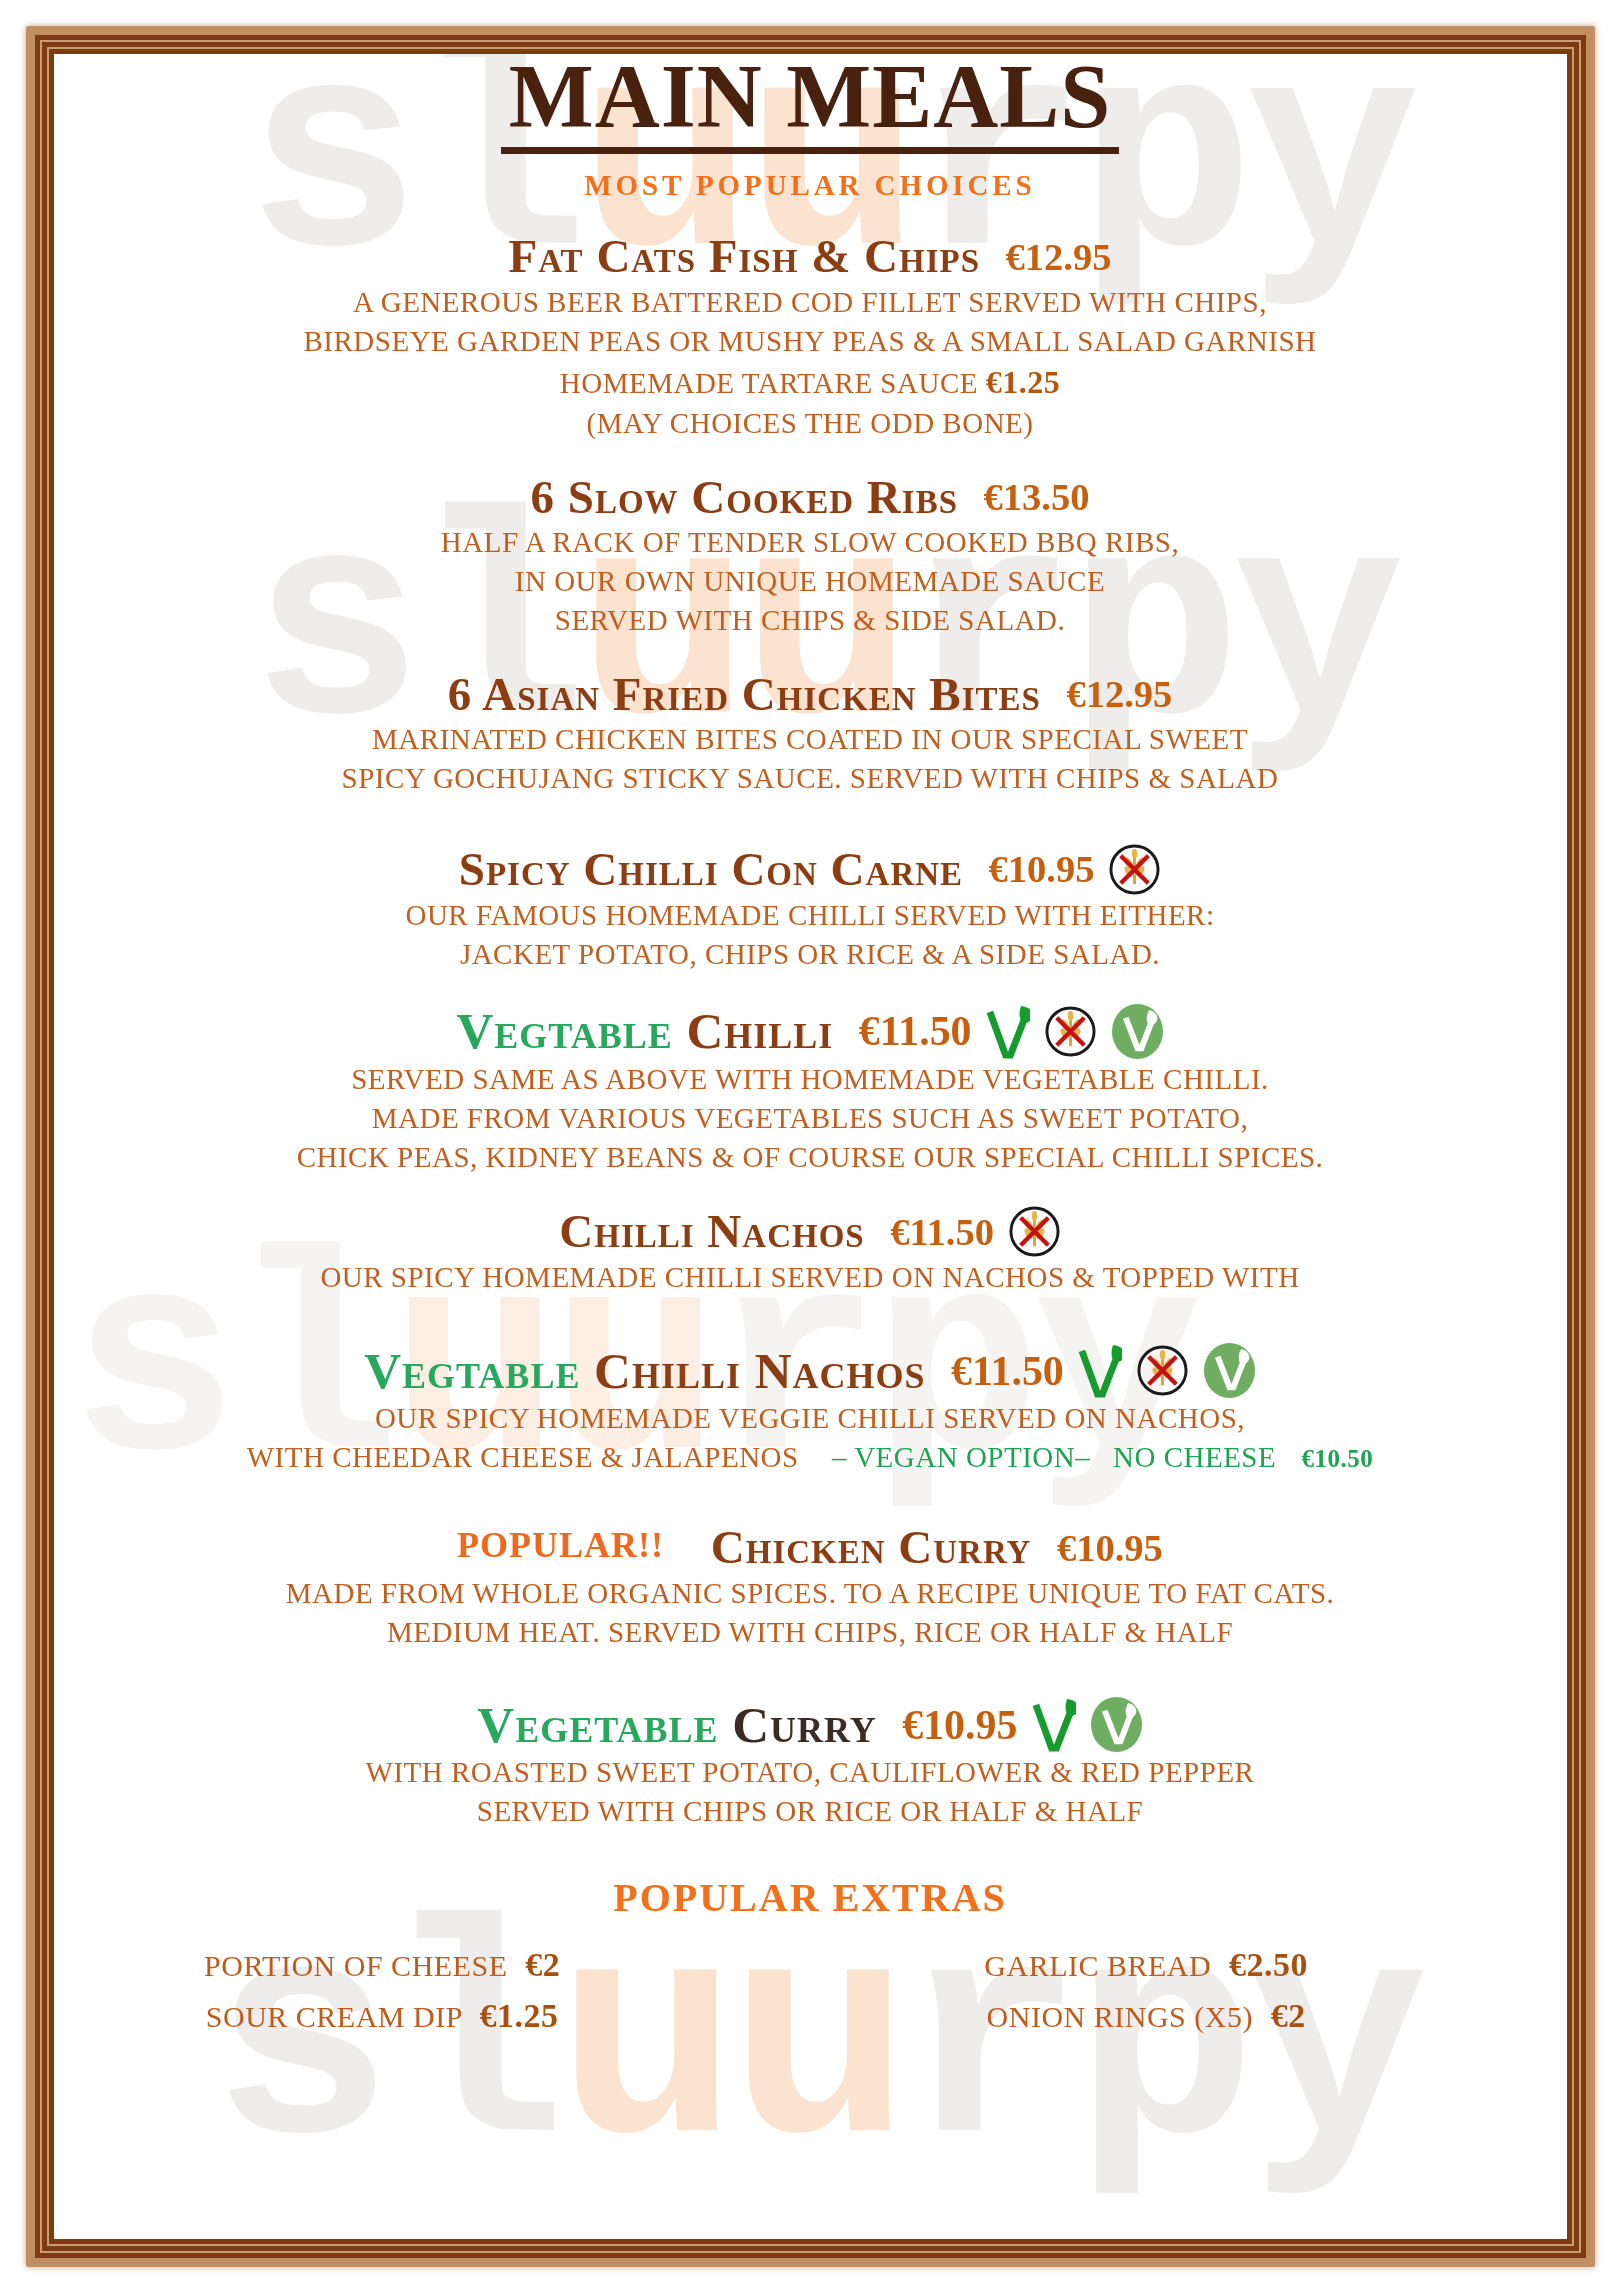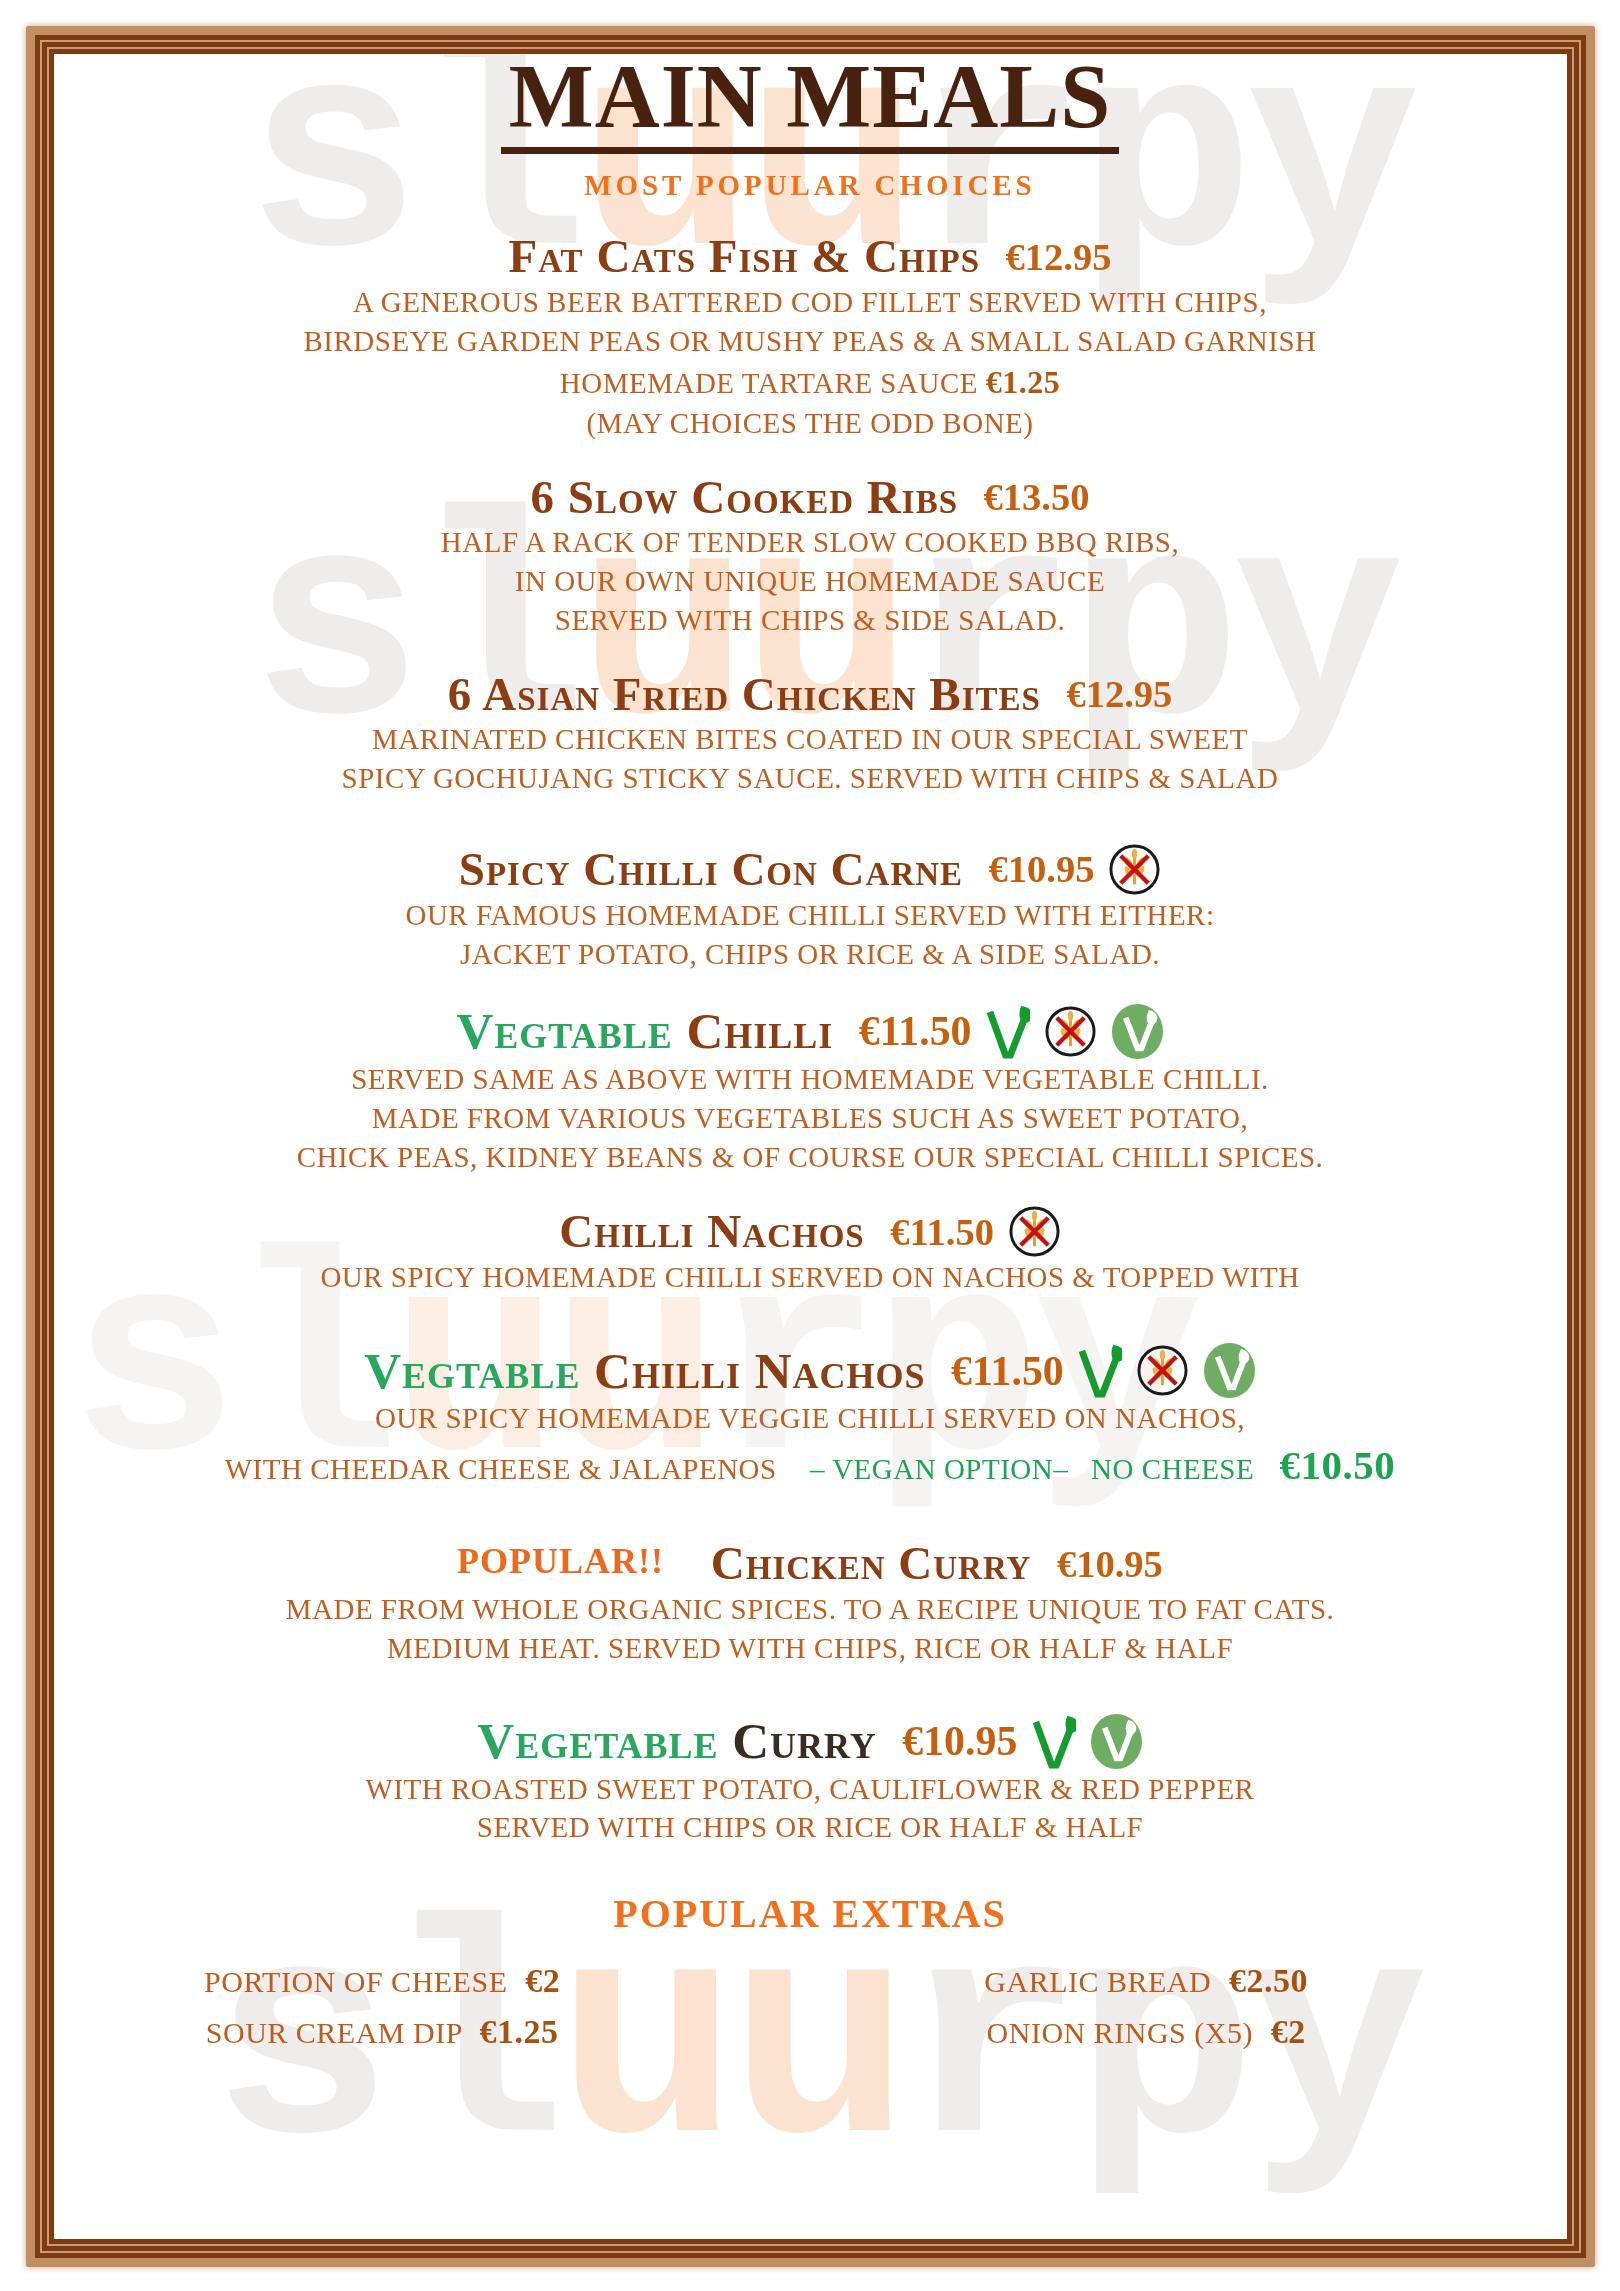--- a/index.html
+++ b/index.html
@@ -44,21 +44,21 @@
   .item-head.big { font-size:51px; }
   .n-green { color:#27a85c; }
   .n-dark  { color:#3b2b20; }
   .price { color:#c6600f; font-weight:bold; font-size:.82em; letter-spacing:0;
            margin-left:11.8px; font-variant:normal; }
   .badge { color:#f0681b; font-weight:bold; font-size:36px; letter-spacing:1px;
            margin-right:33px; align-self:flex-end; padding-bottom:7.8px; }
   .desc { font-size:29px; line-height:1.34; color:#c05f1f; letter-spacing:0.5px; }
   .desc .b { font-weight:bold; font-size:32px; color:#b4550e; }
   .green-txt { color:#1da351; }
-  .green-txt.b2 { font-weight:bold; font-size:41px; }
+  .green-txt.b2 { font-weight:bold; font-size:25px; }
   .icon { display:inline-block; vertical-align:middle; }
 
   
   .extras-title { margin-top:43px; font-size:40px; font-weight:bold; color:#f3701a;
                   letter-spacing:2px; }
   .extras-cols { display:flex; margin-top:17.6px; }
   .ex-col-left  { width:44%; }
   .ex-col-right { width:56%; }
   .ex-row { font-size:30px; color:#bf5c1c; line-height:1.5; letter-spacing:0.5px; }
   .ex-row .b { font-weight:bold; font-size:34px; color:#a8500f; margin-left:9.8px; }

